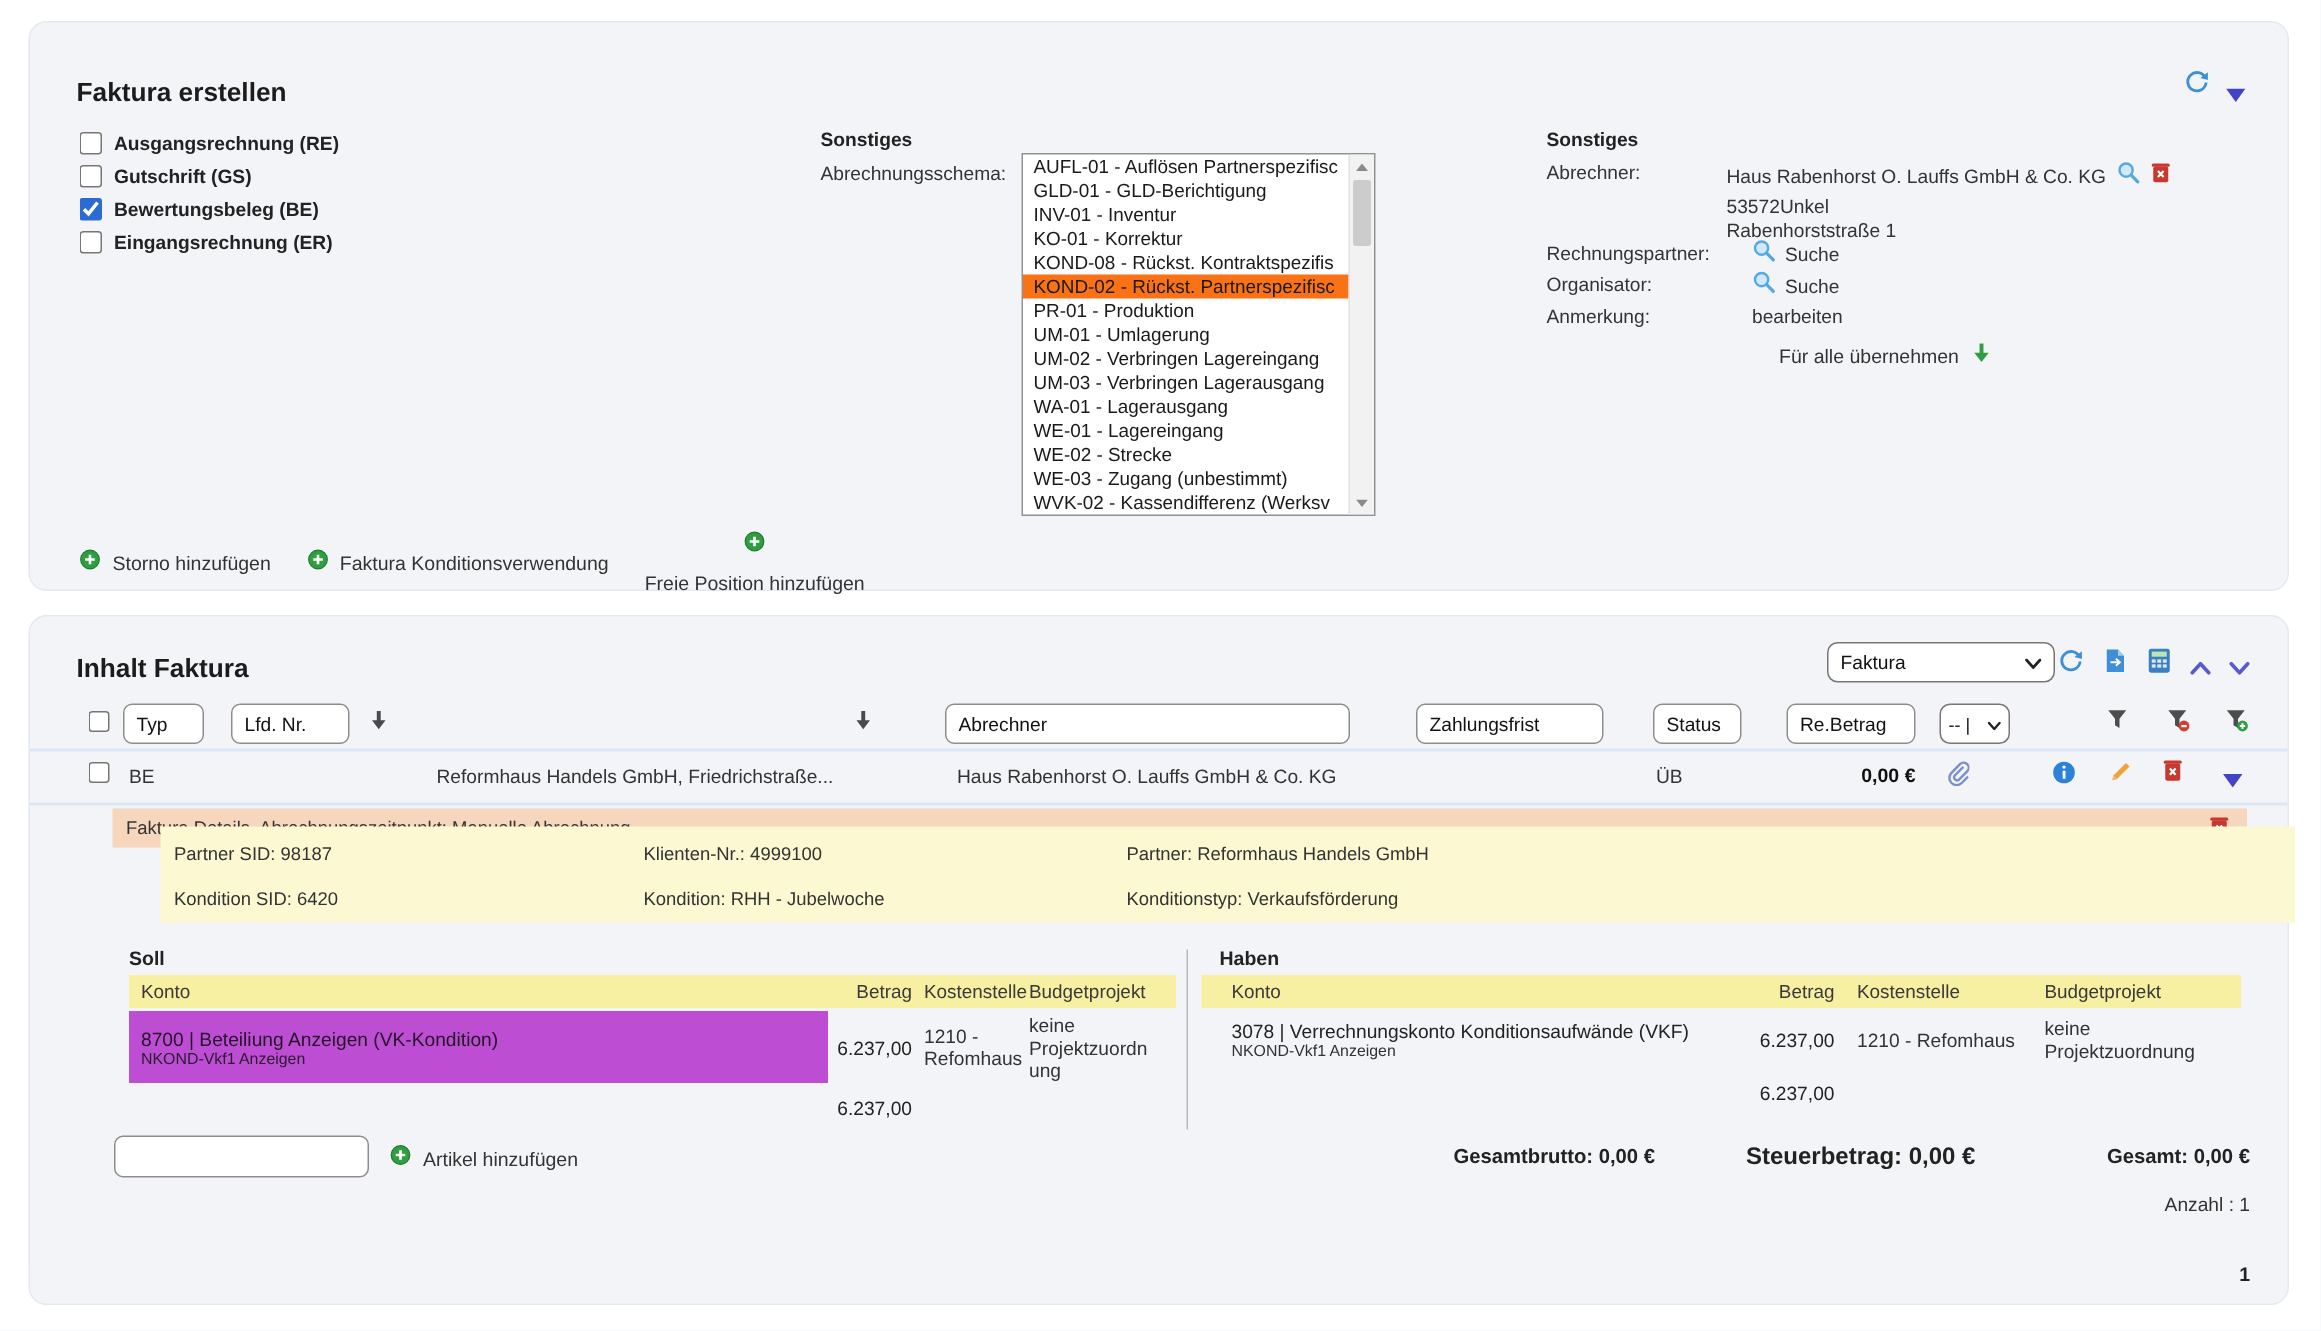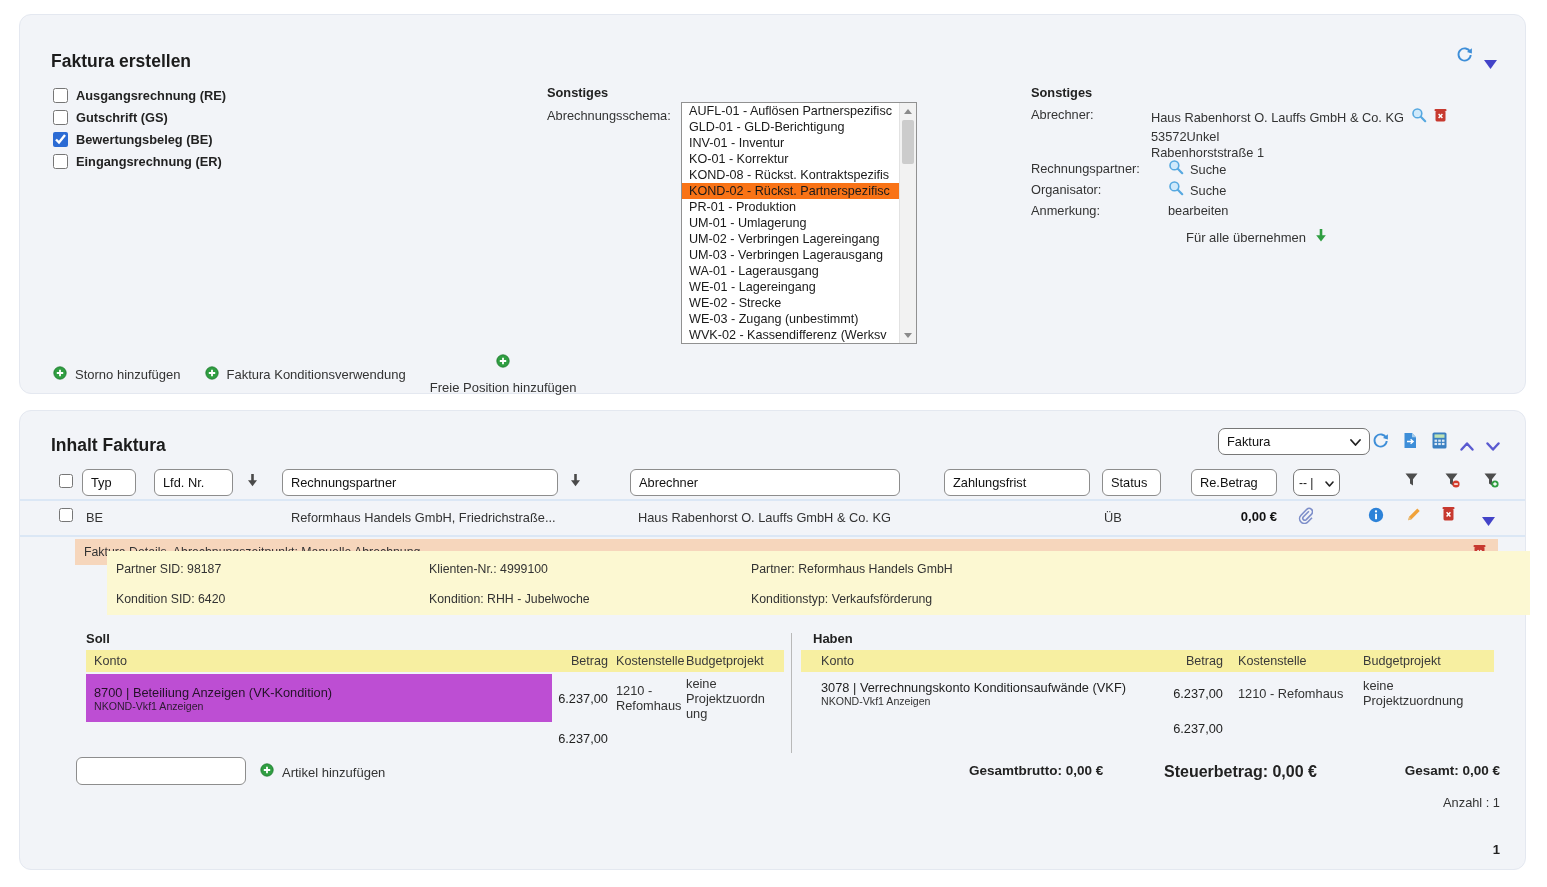--- a/index.html
+++ b/index.html
@@ -239,29 +239,28 @@
 
   <input type="checkbox" class="abs cb" style="left: 39px; top: 63px; width: 14px; height: 14px;">
   <input class="ipt" style="left: 62px; top: 58px; width: 54px;" value="Typ">
   <input class="ipt" style="left: 134px; top: 58px; width: 79px;" value="Lfd. Nr.">
   <span class="abs ic" style="left:227px;top:62px;">
     <svg width="11" height="14" viewBox="0 0 11 14">
         <line x1="5.5" y1="1" x2="5.5" y2="8" stroke="#4a4a4a" stroke-width="2.6"></line>
         <polygon points="1,7.2 10,7.2 5.5,13.2" fill="#4a4a4a"></polygon>
       </svg>
   </span>
-  <input class="ipt" style="left: 262px; top: 58px; width: 276px;" value="Rechnungspartner">
   <span class="abs ic" style="left:550px;top:62px;">
     <svg width="11" height="14" viewBox="0 0 11 14">
         <line x1="5.5" y1="1" x2="5.5" y2="8" stroke="#4a4a4a" stroke-width="2.6"></line>
         <polygon points="1,7.2 10,7.2 5.5,13.2" fill="#4a4a4a"></polygon>
       </svg>
   </span>
   <input class="ipt" style="left: 610px; top: 58px; width: 270px;" value="Abrechner">
-  <input class="ipt" style="left: 924px; top: 58px; width: 146px;" value="Zahlungsfrist">
+  <input class="ipt" style="left: 924px; top: 58px; width: 125px;" value="Zahlungsfrist">
   <input class="ipt" style="left: 1082px; top: 58px; width: 59px;" value="Status">
   <input class="ipt" style="left: 1171px; top: 58px; width: 86px;" value="Re.Betrag">
   <div class="fakeselect" style="left:1273px;top:58px;width:47px;height:27px;padding:0 5px;">
     <span style="font-size:12px;">-- |</span>
     <span class="ic"><svg width="9" height="6" viewBox="0 0 9 6">
           <polyline points="1,1 4.5,5 8,1" fill="none" stroke="#222" stroke-width="1.6" stroke-linecap="round" stroke-linejoin="round"></polyline>
         </svg></span>
   </div>
   <span class="abs ic" style="left:1384px;top:61px;">
     <svg width="15" height="15" viewBox="0 0 15 15">

